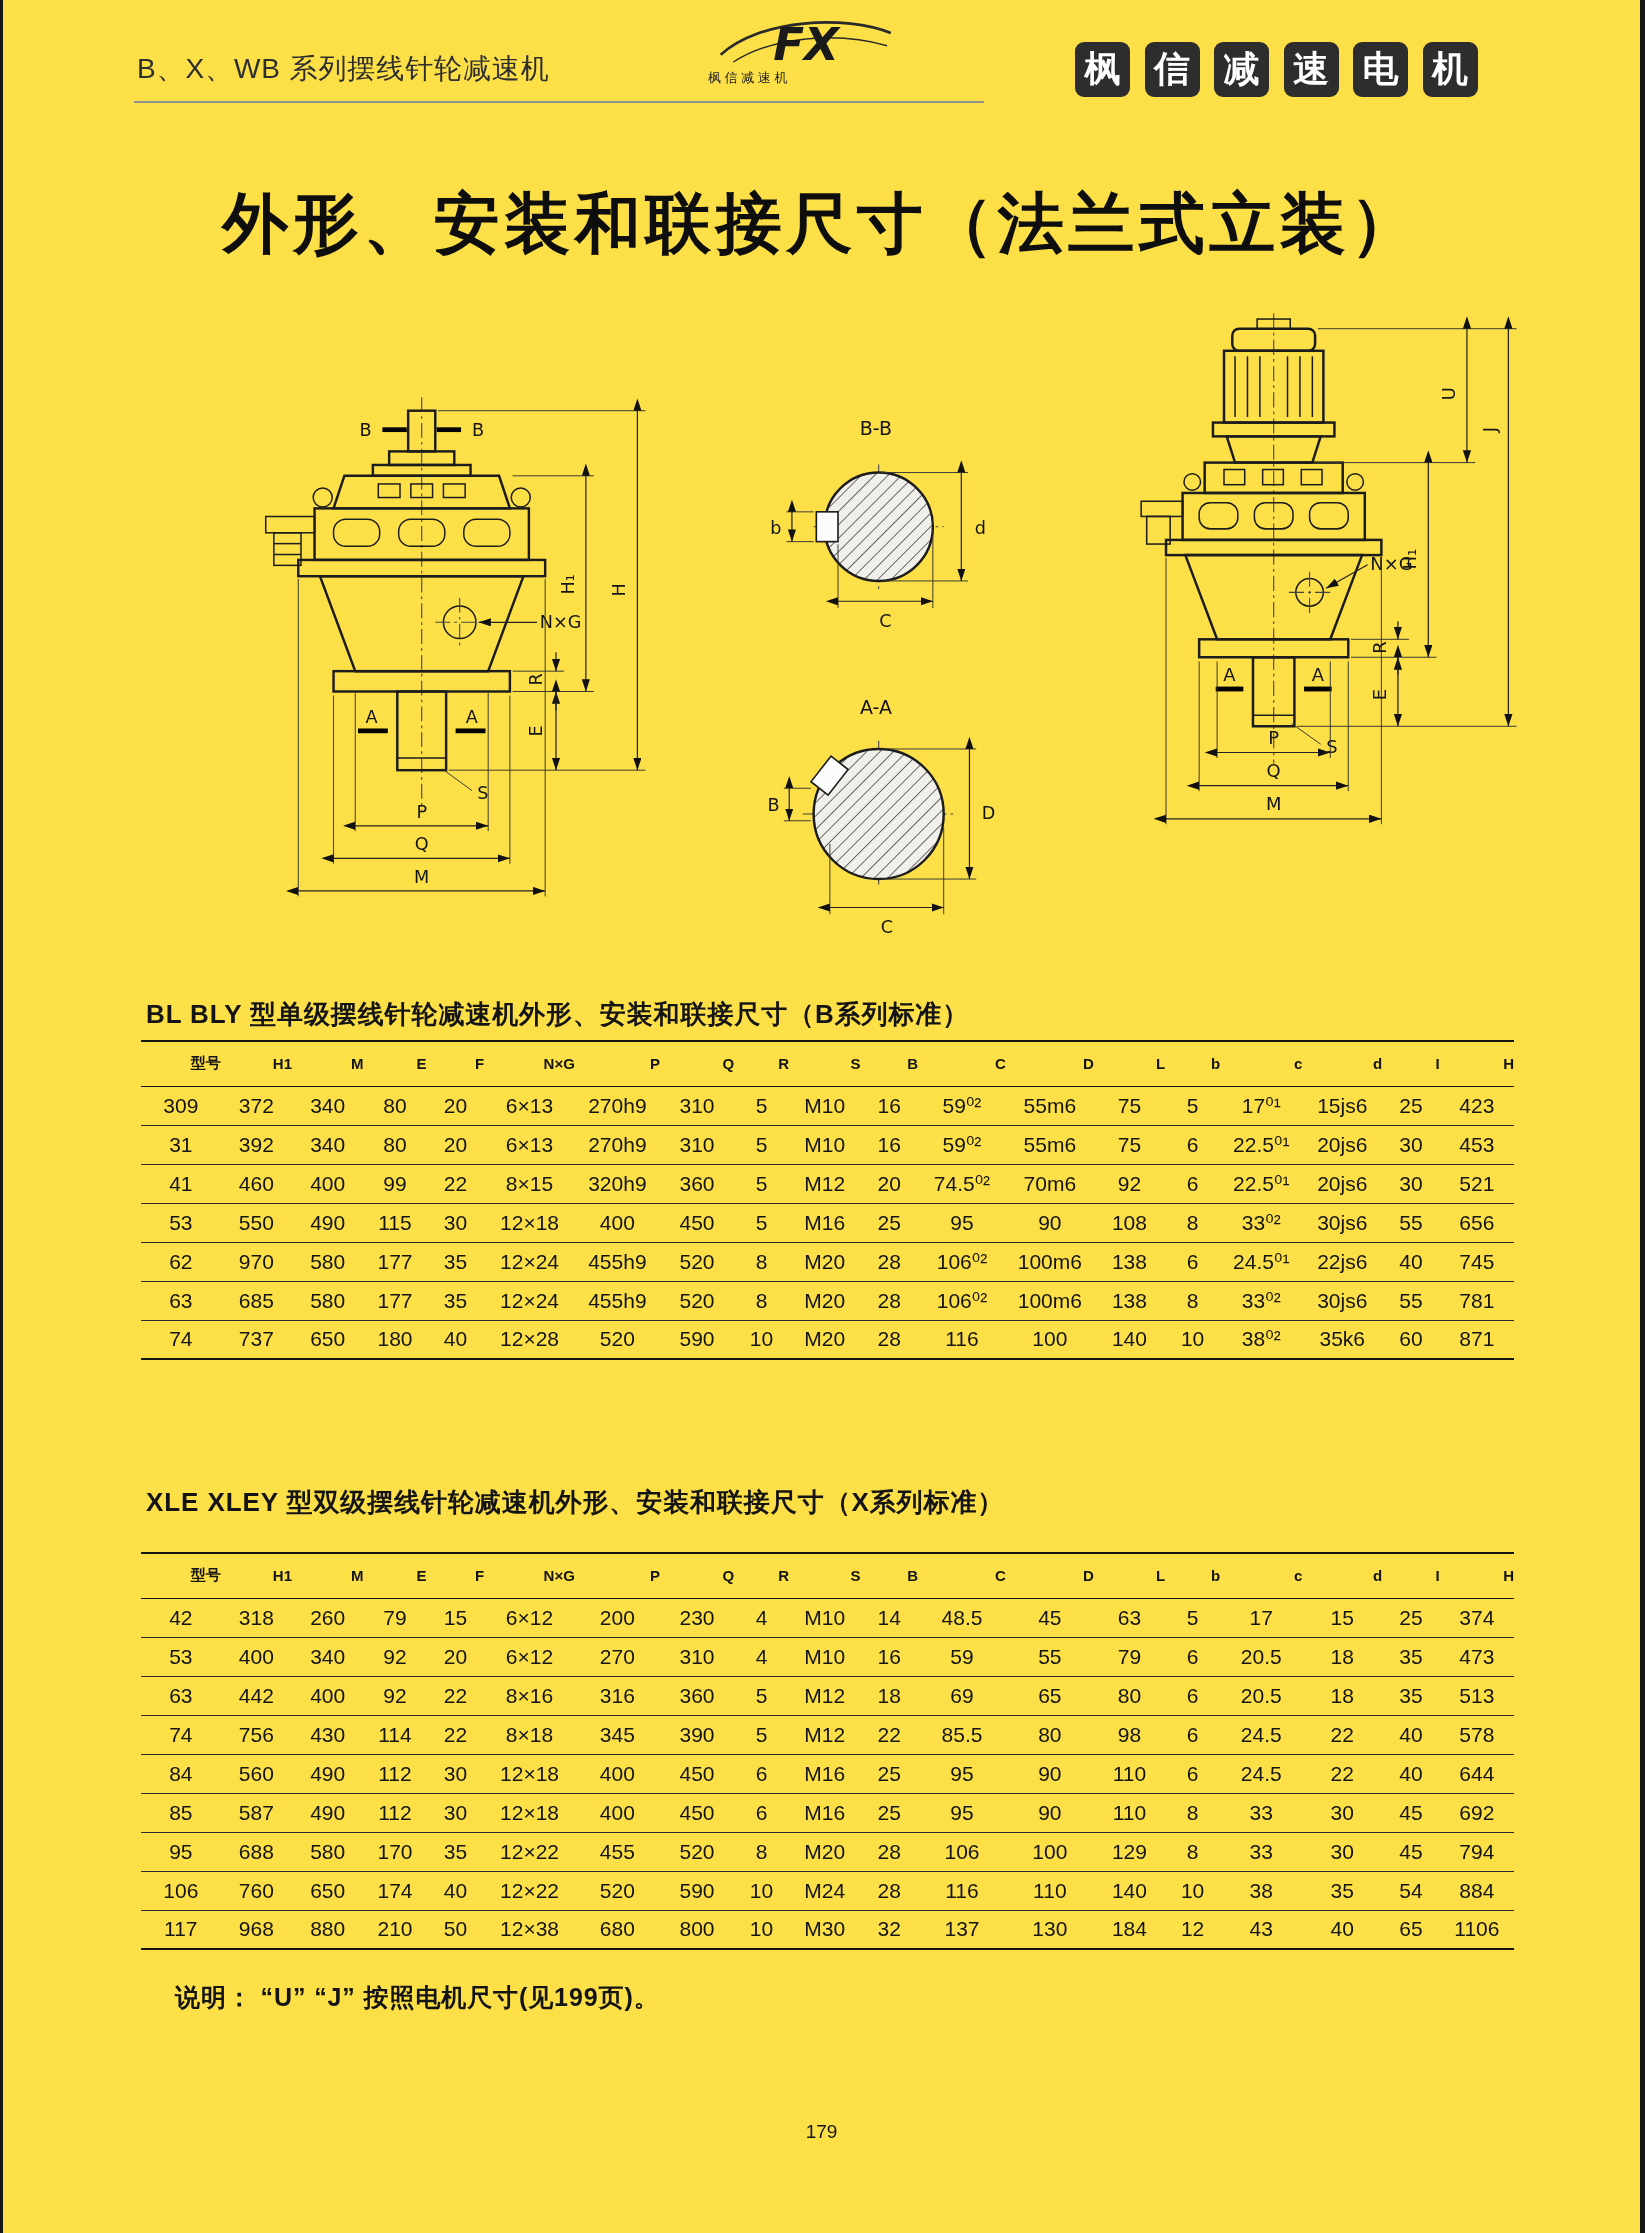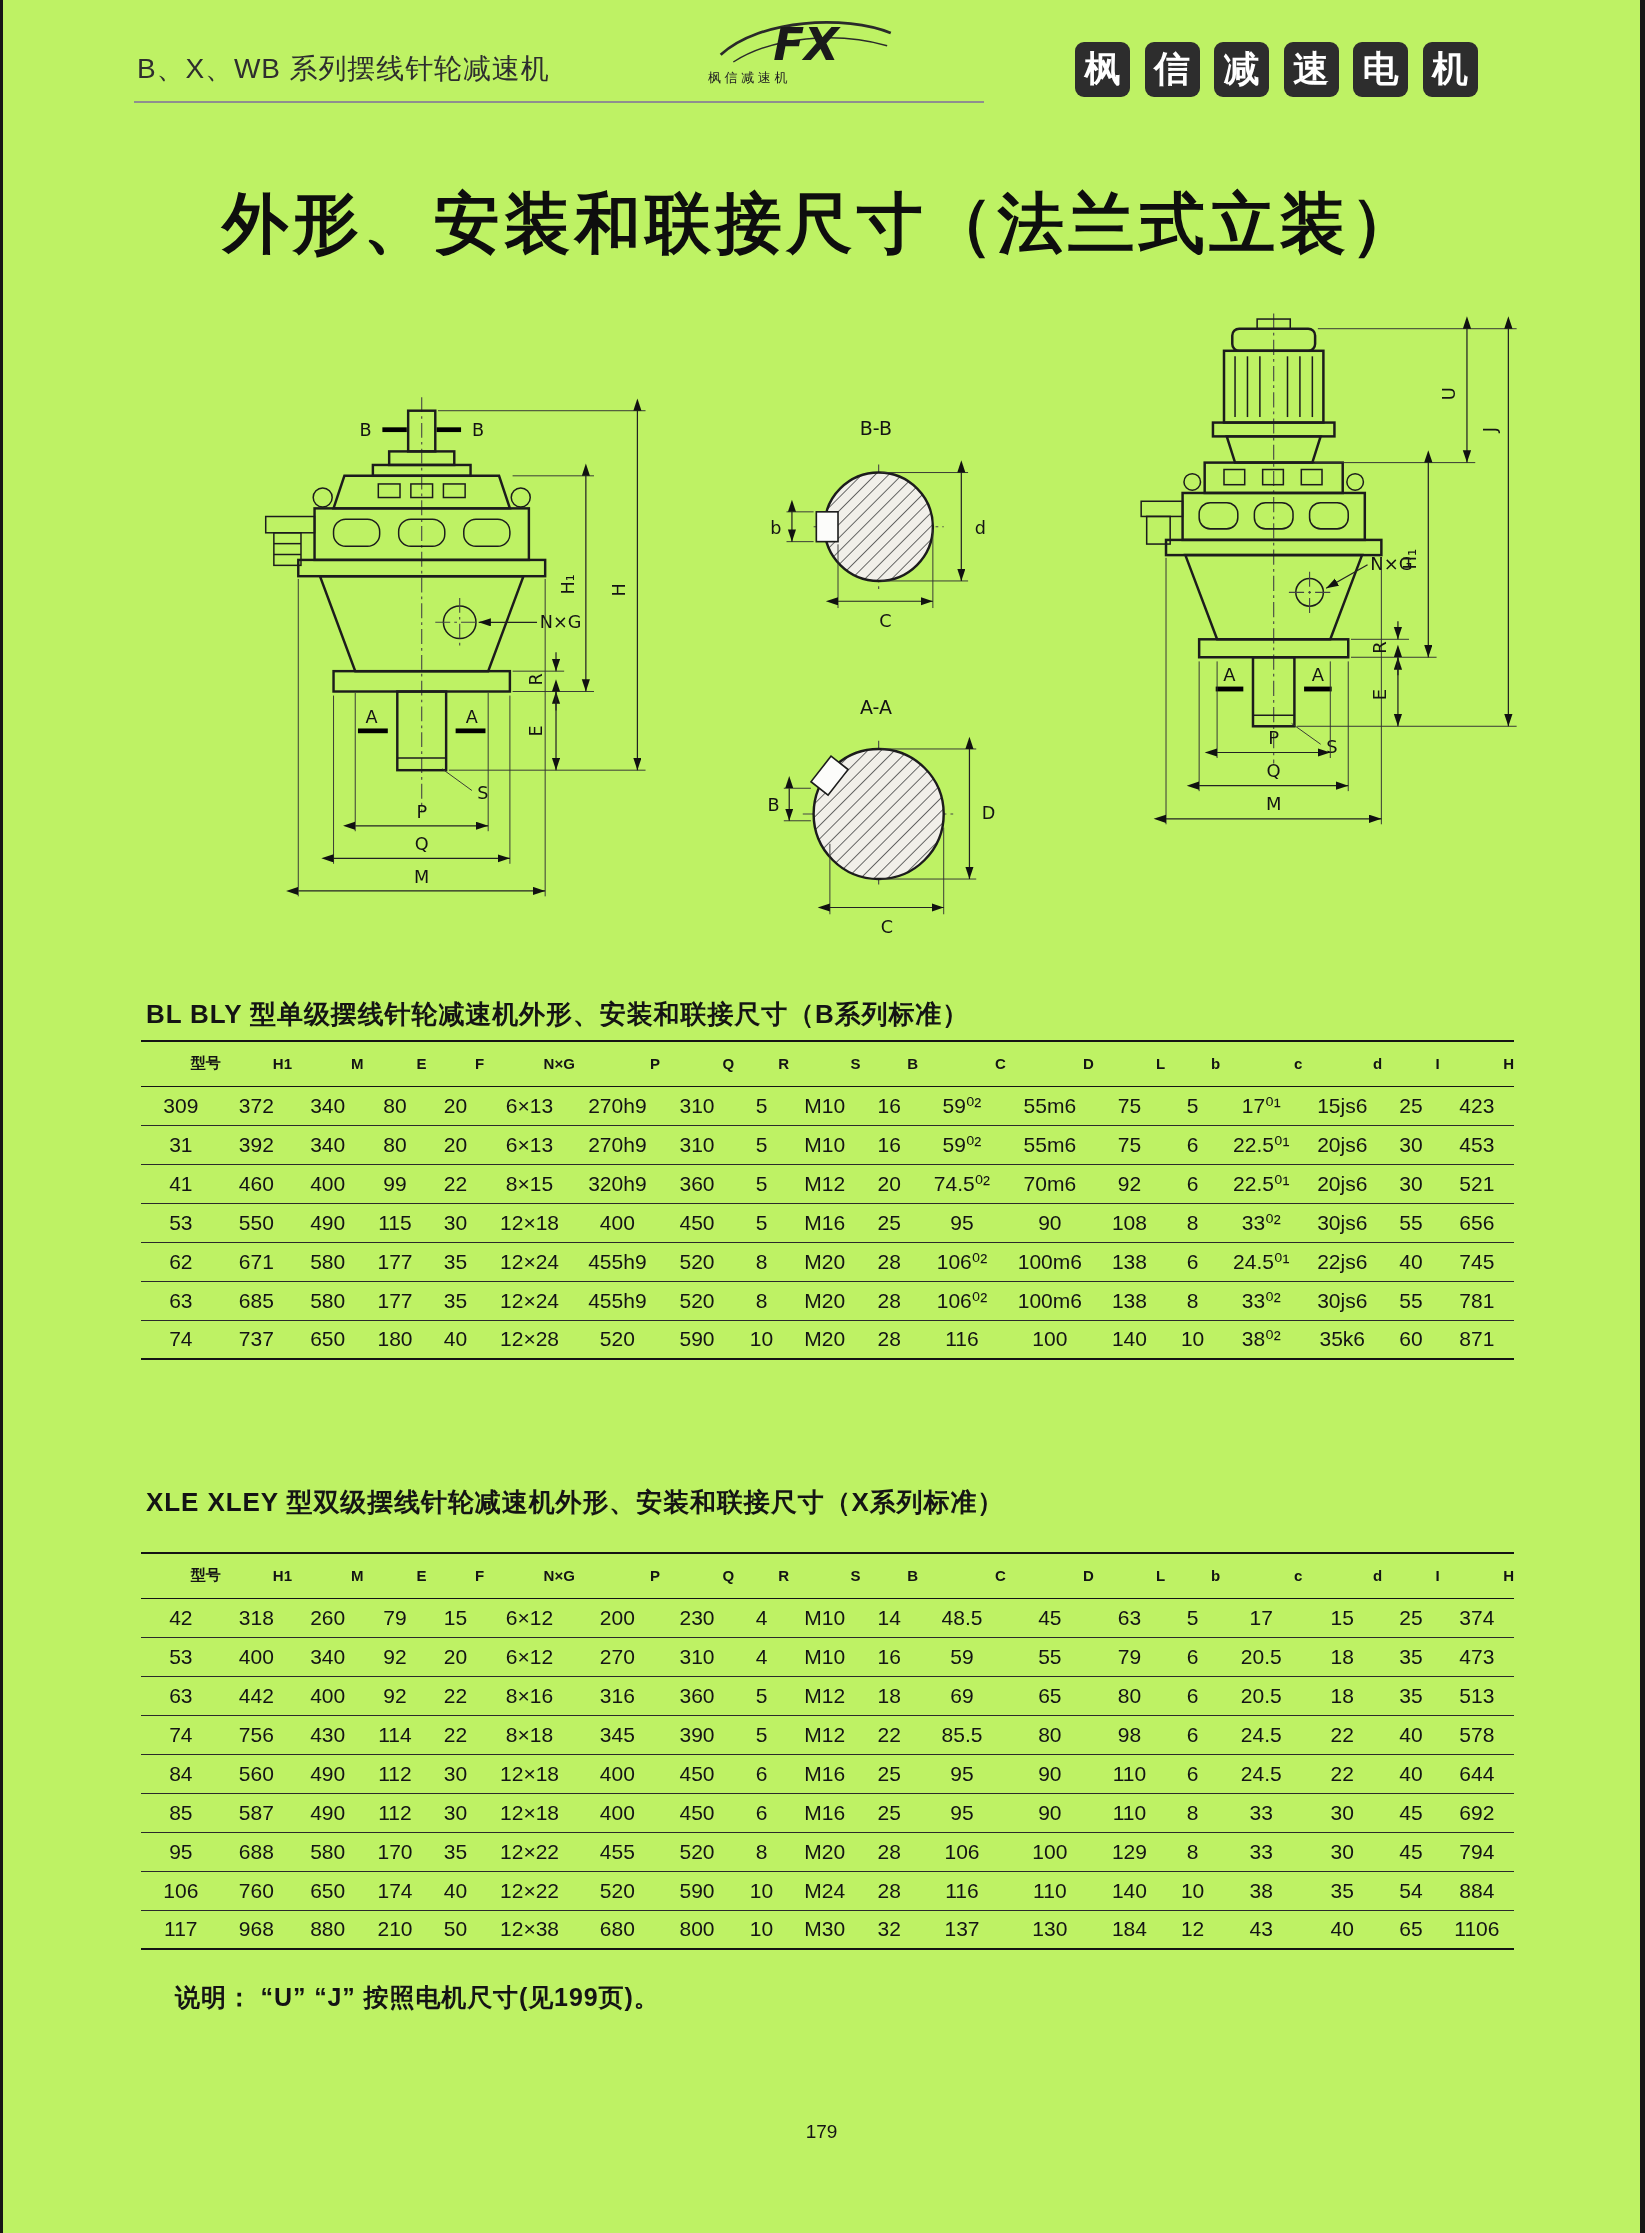--- a/index.html
+++ b/index.html
@@ -1,19 +1,19 @@
 <!DOCTYPE html>
 <html style="font-size:14.5px"><head>
 <meta charset="utf-8">
 <style>
   * { margin:0; padding:0; box-sizing:border-box; }
   body { background:#d8d8d4; font-family:"Liberation Sans","DejaVu Sans",sans-serif; }
   .page {
     position:relative; width:1645px; height:2233px; margin:0 auto;
-    background:#bef264; color:#141414;
+    background:#fde047; color:#141414;
     border-left:3.6px solid #161616; border-right:5.4px solid #161616;
     overflow:hidden;
   }
   
   .series-title { position:absolute; left:134px; top:50px; font-size:28px; color:#2e2e2e; letter-spacing:0.9px; }
   .header-rule { position:absolute; left:131px; top:101px; width:850px; height:1.8px; background:#8f8f8f; }
   .logo { position:absolute; left:705px; top:12.7px; width:199px; text-align:left; }
   .logo-sub { font-size:13px; letter-spacing:3.6px; color:#222; margin-top:-7.2px; }
   .brand-chars { position:absolute; left:1072px; top:42px; display:flex; gap:14.5px; }
   .char-box {
@@ -426,21 +426,21 @@
           <td>90</td>
           <td>108</td>
           <td>8</td>
           <td>33⁰²</td>
           <td>30js6</td>
           <td>55</td>
           <td>656</td>
         </tr>
         <tr>
           <td>62</td>
-          <td>671</td>
+          <td>970</td>
           <td>580</td>
           <td>177</td>
           <td>35</td>
           <td>12×24</td>
           <td>455h9</td>
           <td>520</td>
           <td>8</td>
           <td>M20</td>
           <td>28</td>
           <td>106⁰²</td>

